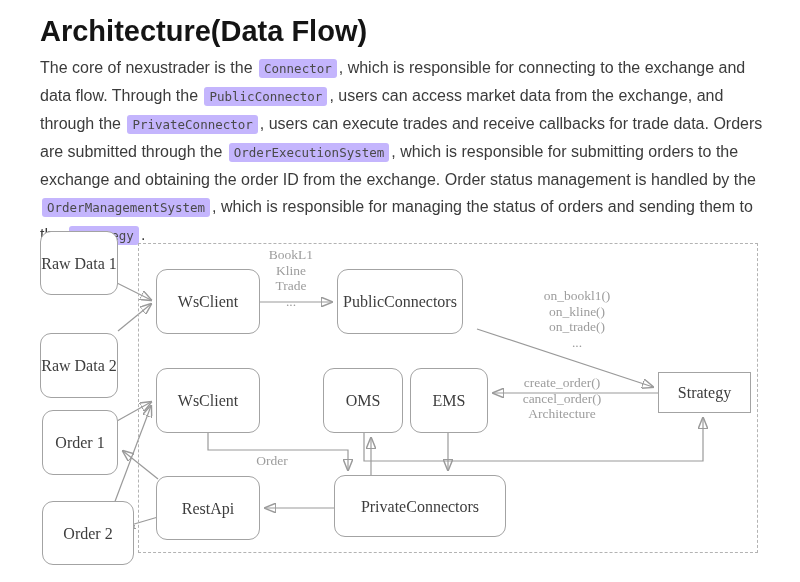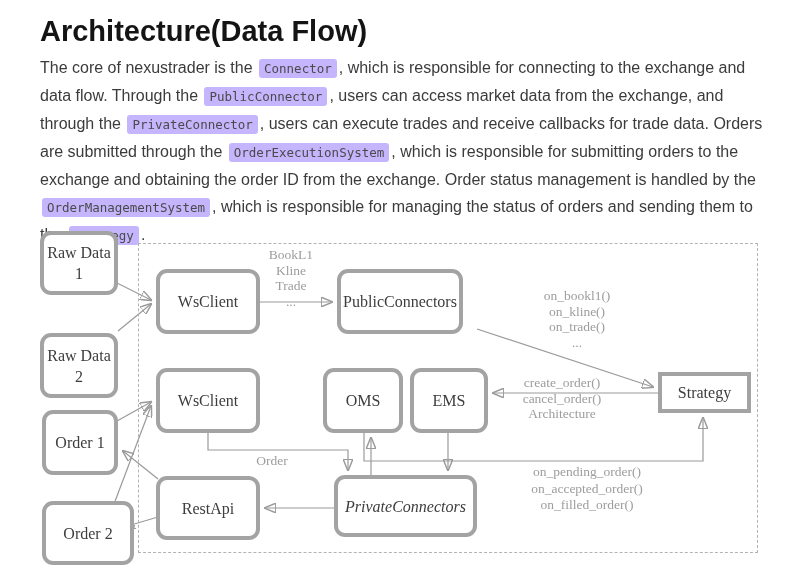--- a/index.html
+++ b/index.html
@@ -12,21 +12,21 @@
   .intro code{font-family:"DejaVu Sans Mono","Liberation Mono",monospace;
         font-size:12.5px;color:#4a4a4a;background:#c4b5fd;border-radius:3px;
         padding:2px 5px;margin:0 2px;}
   
   .diagram{position:absolute;left:0;top:0;width:800px;height:582px;}
   .edges{position:absolute;left:0;top:0;}
   .edges path{stroke:#9a9a9a;stroke-width:1.2;fill:none;}
   .dashed-frame{position:absolute;left:138px;top:243px;width:618px;height:308px;
         border:1px dashed #b3b3b3;}
   .node{position:absolute;display:flex;align-items:center;justify-content:center;
-        border:4px solid #a3a3a3;border-radius:11px;background:#ffffff;
+        border:1px solid #a3a3a3;border-radius:11px;background:#ffffff;
         font-family:"Liberation Serif",serif;font-size:16px;color:#3d3d3d;
         text-align:center;line-height:21px;box-sizing:border-box;}
   .node.square{border-radius:0;}
   .edge-label{position:absolute;font-family:"Liberation Serif",serif;
         font-size:13.5px;line-height:15.5px;color:#9d9d9d;text-align:center;}
 </style>
 </head>
 <body>
 
 <div class="page">
@@ -87,21 +87,21 @@
       </div>
     <div class="node" style="left:410px;top:368px;width:78px;height:65px;">
         <span>EMS</span>
       </div>
     <div class="node square" style="left:658px;top:372px;width:93px;height:41px;">
         <span>Strategy</span>
       </div>
     <div class="node" style="left:156px;top:476px;width:104px;height:64px;">
         <span>RestApi</span>
       </div>
-    <div class="node" style="left:334px;top:475px;width:143px;height:62px;font-style:italic;">
+    <div class="node" style="left:334px;top:475px;width:172px;height:62px;">
         <span>PrivateConnectors</span>
       </div>
 
     <div class="edge-label" style="left:241px;top:247px;width:100px;">
       <div>BookL1</div>
       <div>Kline</div>
       <div>Trade</div>
       <div>...</div>
     </div>
 
@@ -115,20 +115,15 @@
     <div class="edge-label" style="left:502px;top:375px;width:120px;">
       <div>create_order()</div>
       <div>cancel_order()</div>
       <div>Architecture</div>
     </div>
 
     <div class="edge-label" style="left:240px;top:453px;width:64px;">
       <div>Order</div>
     </div>
 
-    <div class="edge-label" style="left:517px;top:464px;width:140px;line-height:16.5px;">
-      <div>on_pending_order()</div>
-      <div>on_accepted_order()</div>
-      <div>on_filled_order()</div>
-    </div>
 
   </div>
 </div>
 
 </body></html>

